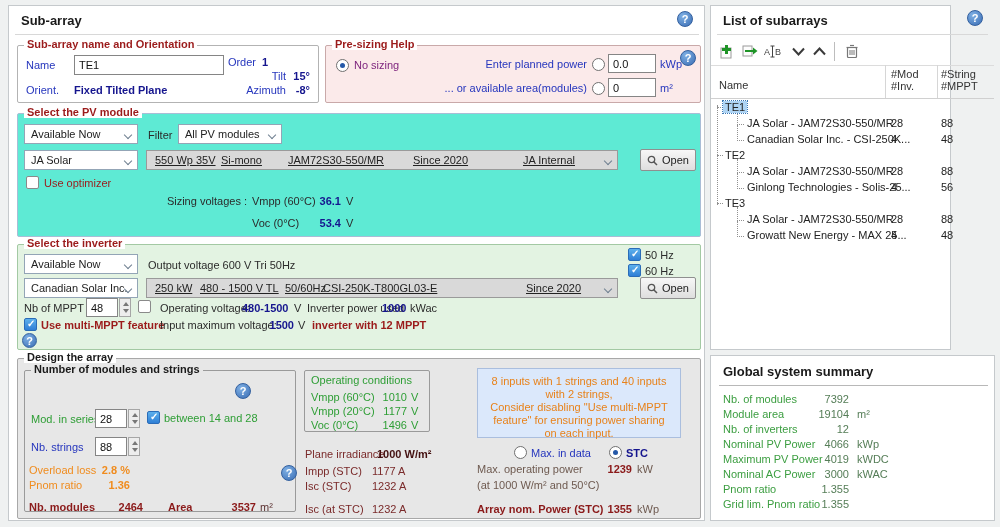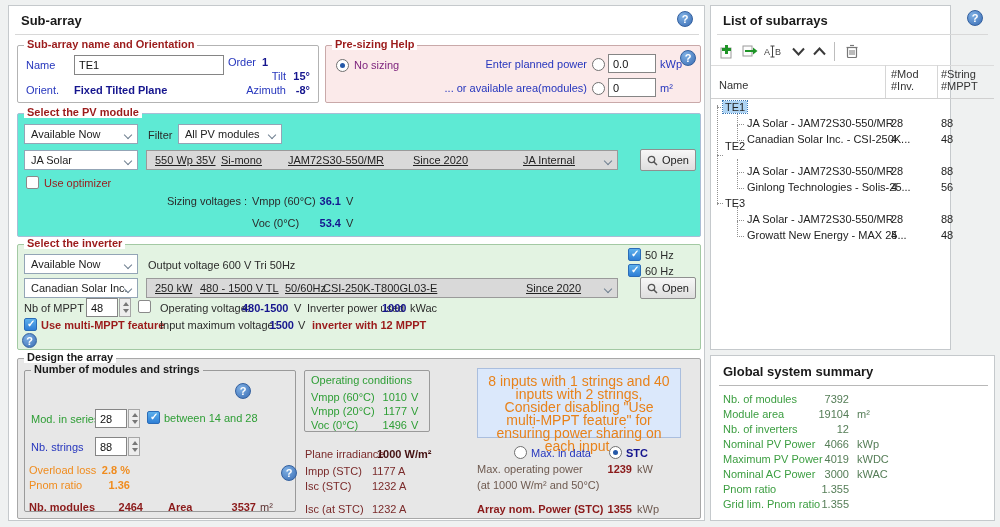--- a/index.html
+++ b/index.html
@@ -47,21 +47,21 @@
 .hconn{position:absolute;width:6px;border-bottom:1px dotted #909090;}
 .rootline{position:absolute;width:1px;border-left:1px dotted #909090;}
 .srow{position:absolute;left:0;width:100%;height:13px;}
 .sum-label{position:absolute;left:12px;color:#3c9e41;white-space:nowrap;}
 .sum-val{position:absolute;left:70px;width:68px;text-align:right;color:#557d57;}
 .sum-unit{position:absolute;left:146px;color:#557d57;}
 .crow{position:absolute;height:13px;}
 .c-label{position:absolute;left:6px;color:#2e9e35;white-space:nowrap;}
 .c-val{position:absolute;left:66px;width:36px;text-align:right;color:#2e9e35;}
 .c-unit{position:absolute;left:106px;color:#2e9e35;}
-.warnbox{position:absolute;background:#dbe8fb;border:1px solid #aabede;color:#e8821a;text-align:center;font-size:14px;line-height:13px;padding:6px 8px;}
+.warnbox{position:absolute;background:#dbe8fb;border:1px solid #aabede;color:#e8821a;text-align:center;font-size:11px;line-height:13px;padding:6px 8px;}
 .tool{position:absolute;width:20px;height:18px;display:flex;align-items:center;justify-content:center;}
 </style>
 </head>
 <body>
 
 <div id="stage">
 
   <div class="panel" style="left:8px;top:5px;width:697px;height:516px;">
     <div class="ptitle" style="left:12px;top:7px;">Sub-array</div>
     <div class="help" style="left:668px;top:5px;"></div>
@@ -338,21 +338,21 @@
     <div class="trow" style="top:111px;">
       <span class="tname" style="left:36px;">JA Solar - JAM72S30-550/MR</span>
       <span class="tval" style="left:180px;">28</span>
       <span class="tval" style="left:230px;">88</span>
     </div>
     <div class="trow" style="top:127px;">
       <span class="tname" style="left:36px;">Canadian Solar Inc. - CSI-250K...</span>
       <span class="tval" style="left:180px;">4</span>
       <span class="tval" style="left:230px;">48</span>
     </div>
-    <div class="trow" style="top:134px;">
+    <div class="trow" style="top:143px;">
       <span class="tname" style="left:14px;">TE2</span>
       <span class="tval" style="left:180px;"></span>
       <span class="tval" style="left:230px;"></span>
     </div>
     <div class="trow" style="top:159px;">
       <span class="tname" style="left:36px;">JA Solar - JAM72S30-550/MR</span>
       <span class="tval" style="left:180px;">28</span>
       <span class="tval" style="left:230px;">88</span>
     </div>
     <div class="trow" style="top:175px;">

